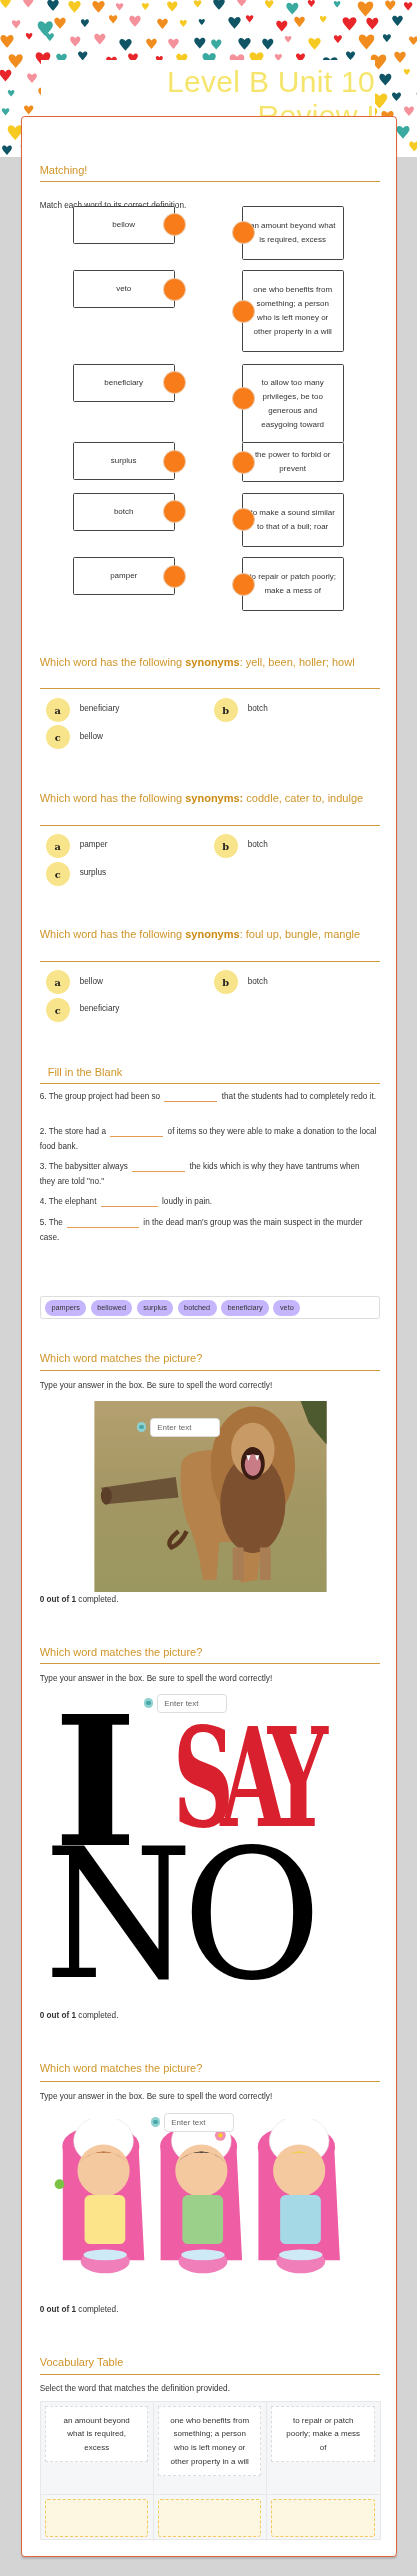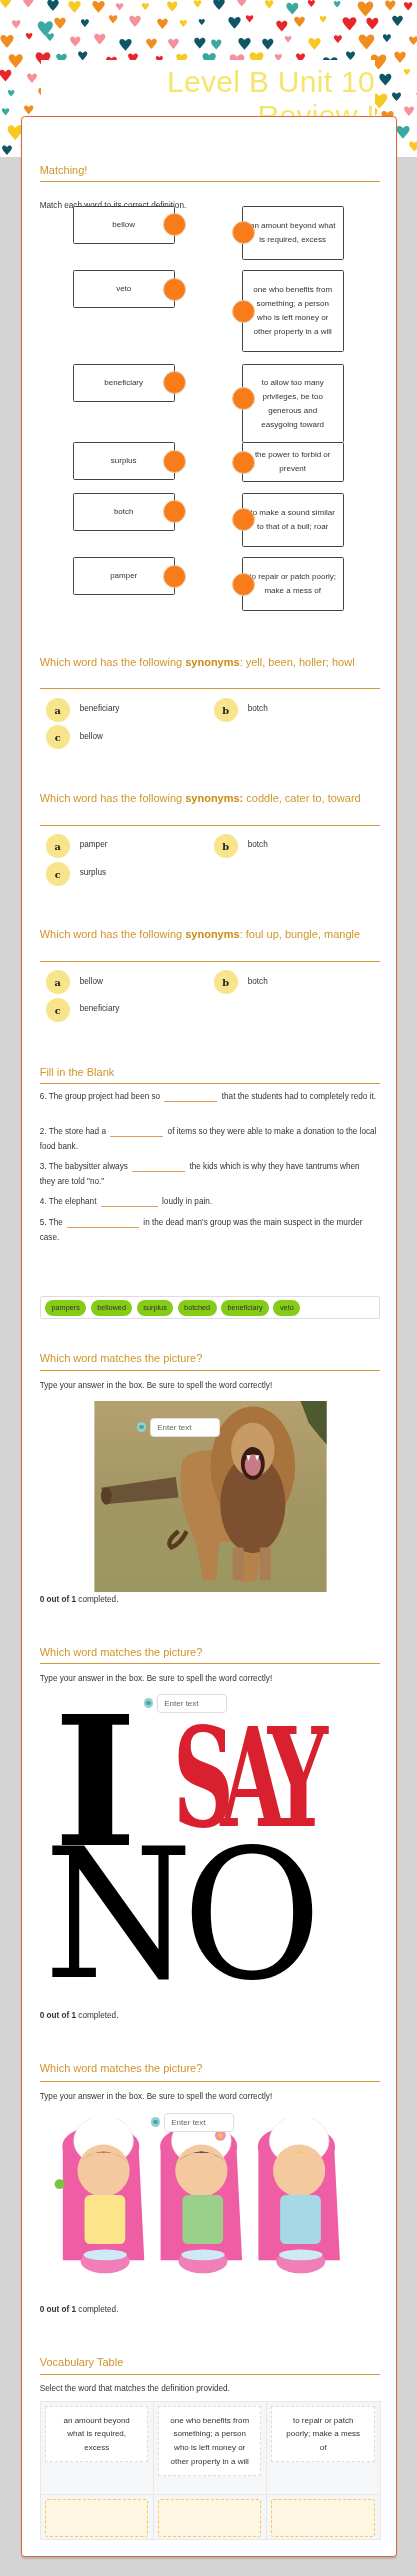--- a/index.html
+++ b/index.html
@@ -15,21 +15,21 @@
   .h2 b { font-weight: 700; color: #cc8a12; }
   .hr { position: absolute; left: 18px; width: 340px; height: 0.5px; background: #d29a3e; }
   .txt { position: absolute; left: 18px; font-family: "Liberation Sans", sans-serif; font-size: 8.2px; color: #333; line-height: 11px; }
   .mbox { position: absolute; border: 0.5px solid #444; border-radius: 1.6px; background: #fff; display: flex; align-items: center; justify-content: center; text-align: center; font-family: "Liberation Sans", sans-serif; font-size: 8px; line-height: 14px; color: #333; padding: 0 6.5px; }
   .dot { position: absolute; width: 23px; height: 23px; border-radius: 50%; background: #f87d1a; border: 0.8px solid #eac9a8; }
   .opt-circle { position: absolute; width: 24px; height: 24px; border-radius: 50%; background: #f8e48a; display: flex; align-items: center; justify-content: center; font-family: "DejaVu Serif", serif; font-size: 9.8px; font-weight: bold; color: #222; }
   .opt-text { position: absolute; font-family: "Liberation Sans", sans-serif; font-size: 8.2px; color: #333; }
   .fill { position: absolute; left: 18px; width: 337px; font-family: "Liberation Sans", sans-serif; font-size: 8.2px; line-height: 15px; color: #333; }
   .blank { display: inline-block; height: 9.8px; border-bottom: 0.5px solid #e59b52; vertical-align: -3.3px; margin: 0 4.3px; }
   .bank { position: absolute; left: 18px; top: 1179px; width: 340px; height: 23.4px; border: 0.5px solid #ddd; border-radius: 2.2px; display: flex; align-items: center; padding-left: 4.3px; gap: 4.3px; }
-  .chip { background: #84cc16; border-radius: 8.7px; padding: 0 6.5px; height: 16.3px; line-height: 16.3px; font-family: "Liberation Sans", sans-serif; font-size: 7.3px; color: #333; }
+  .chip { background: #c4b5fd; border-radius: 8.7px; padding: 0 6.5px; height: 16.3px; line-height: 16.3px; font-family: "Liberation Sans", sans-serif; font-size: 7.3px; color: #333; }
   .pic { position: absolute; overflow: hidden; }
   .enter { position: absolute; display: flex; align-items: center; gap: 3.3px; }
   .enter .pin { width: 9.8px; height: 9.8px; border-radius: 50%; background: #8fd0d0; display: flex; align-items: center; justify-content: center; }
   .enter .pin i { width: 4.3px; height: 4.3px; border-radius: 50%; background: #4aa7a7; display: block; }
   .enter .in { width: 70px; height: 18.5px; border: 0.5px solid #ddd; border-radius: 3.8px; background: #fff; font-family: "Liberation Sans", sans-serif; font-size: 8px; color: #666; padding-left: 6.5px; display: flex; align-items: center; }
   .done { position: absolute; left: 18px; font-family: "Liberation Sans", sans-serif; font-size: 8.2px; color: #333; }
   .done b { font-weight: 700; }
   .vtable { position: absolute; left: 18px; top: 2284px; width: 341px; height: 139px; border: 0.5px solid #e8e8e8; background: #f5f6f7; display: grid; grid-template-columns: 1fr 1fr 1fr; grid-template-rows: 92px 47px; }
   .vcell { border-right: 0.5px solid #e8e8e8; position: relative; }
   .vcell:nth-child(3n) { border-right: none; }
@@ -585,39 +585,39 @@
 
   <div class="h2" style="top:538px;width:337px;"><span>Which word has the following </span><b>synonyms</b><span>: yell, been, holler; howl</span></div>
   <div class="hr" style="top:571px;"></div>
   <div class="opt-circle" style="left:24px;top:581px;">a</div>
   <div class="opt-text" style="left:58px;top:587px;">beneficiary</div>
   <div class="opt-circle" style="left:192px;top:581px;">b</div>
   <div class="opt-text" style="left:226px;top:587px;">botch</div>
   <div class="opt-circle" style="left:24px;top:608px;">c</div>
   <div class="opt-text" style="left:58px;top:615px;">bellow</div>
 
-  <div class="h2" style="top:674px;width:337px;"><span>Which word has the following </span><b>synonyms:</b><span> coddle, cater to, toward</span></div>
+  <div class="h2" style="top:674px;width:337px;"><span>Which word has the following </span><b>synonyms:</b><span> coddle, cater to, indulge</span></div>
   <div class="hr" style="top:708px;"></div>
   <div class="opt-circle" style="left:24px;top:717px;">a</div>
   <div class="opt-text" style="left:58px;top:723px;">pamper</div>
   <div class="opt-circle" style="left:192px;top:717px;">b</div>
   <div class="opt-text" style="left:226px;top:723px;">botch</div>
   <div class="opt-circle" style="left:24px;top:745px;">c</div>
   <div class="opt-text" style="left:58px;top:751px;">surplus</div>
 
   <div class="h2" style="top:810px;width:337px;"><span>Which word has the following </span><b>synonyms</b><span>: foul up, bungle, mangle</span></div>
   <div class="hr" style="top:844px;"></div>
   <div class="opt-circle" style="left:24px;top:853px;">a</div>
   <div class="opt-text" style="left:58px;top:860px;">bellow</div>
   <div class="opt-circle" style="left:192px;top:853px;">b</div>
   <div class="opt-text" style="left:226px;top:860px;">botch</div>
   <div class="opt-circle" style="left:24px;top:881px;">c</div>
   <div class="opt-text" style="left:58px;top:887px;">beneficiary</div>
 
-  <div class="h2" style="top:948px;">Fill in the Blank</div>
+  <div class="h2" style="top:948px;margin-left:8px;">Fill in the Blank</div>
   <div class="hr" style="top:966px;"></div>
   <div class="fill" style="top:972px;"><span>6. The group project had been so</span><span class="blank" style="width:53px;"></span><span>that the students had to completely redo it.</span></div>
   <div class="fill" style="top:1007px;"><span>2. The store had a</span><span class="blank" style="width:53px;"></span><span>of items so they were able to make a donation to the local food bank.</span></div>
   <div class="fill" style="top:1042px;"><span>3. The babysitter always</span><span class="blank" style="width:53px;"></span><span>the kids which is why they have tantrums when they are told "no."</span></div>
   <div class="fill" style="top:1077px;"><span>4. The elephant</span><span class="blank" style="width:57px;"></span><span>loudly in pain.</span></div>
   <div class="fill" style="top:1098px;"><span>5. The</span><span class="blank" style="width:72px;"></span><span>in the dead man's group was the main suspect in the murder case.</span></div>
 
   <div class="bank">
     <span class="chip">pampers</span>
     <span class="chip">bellowed</span>

